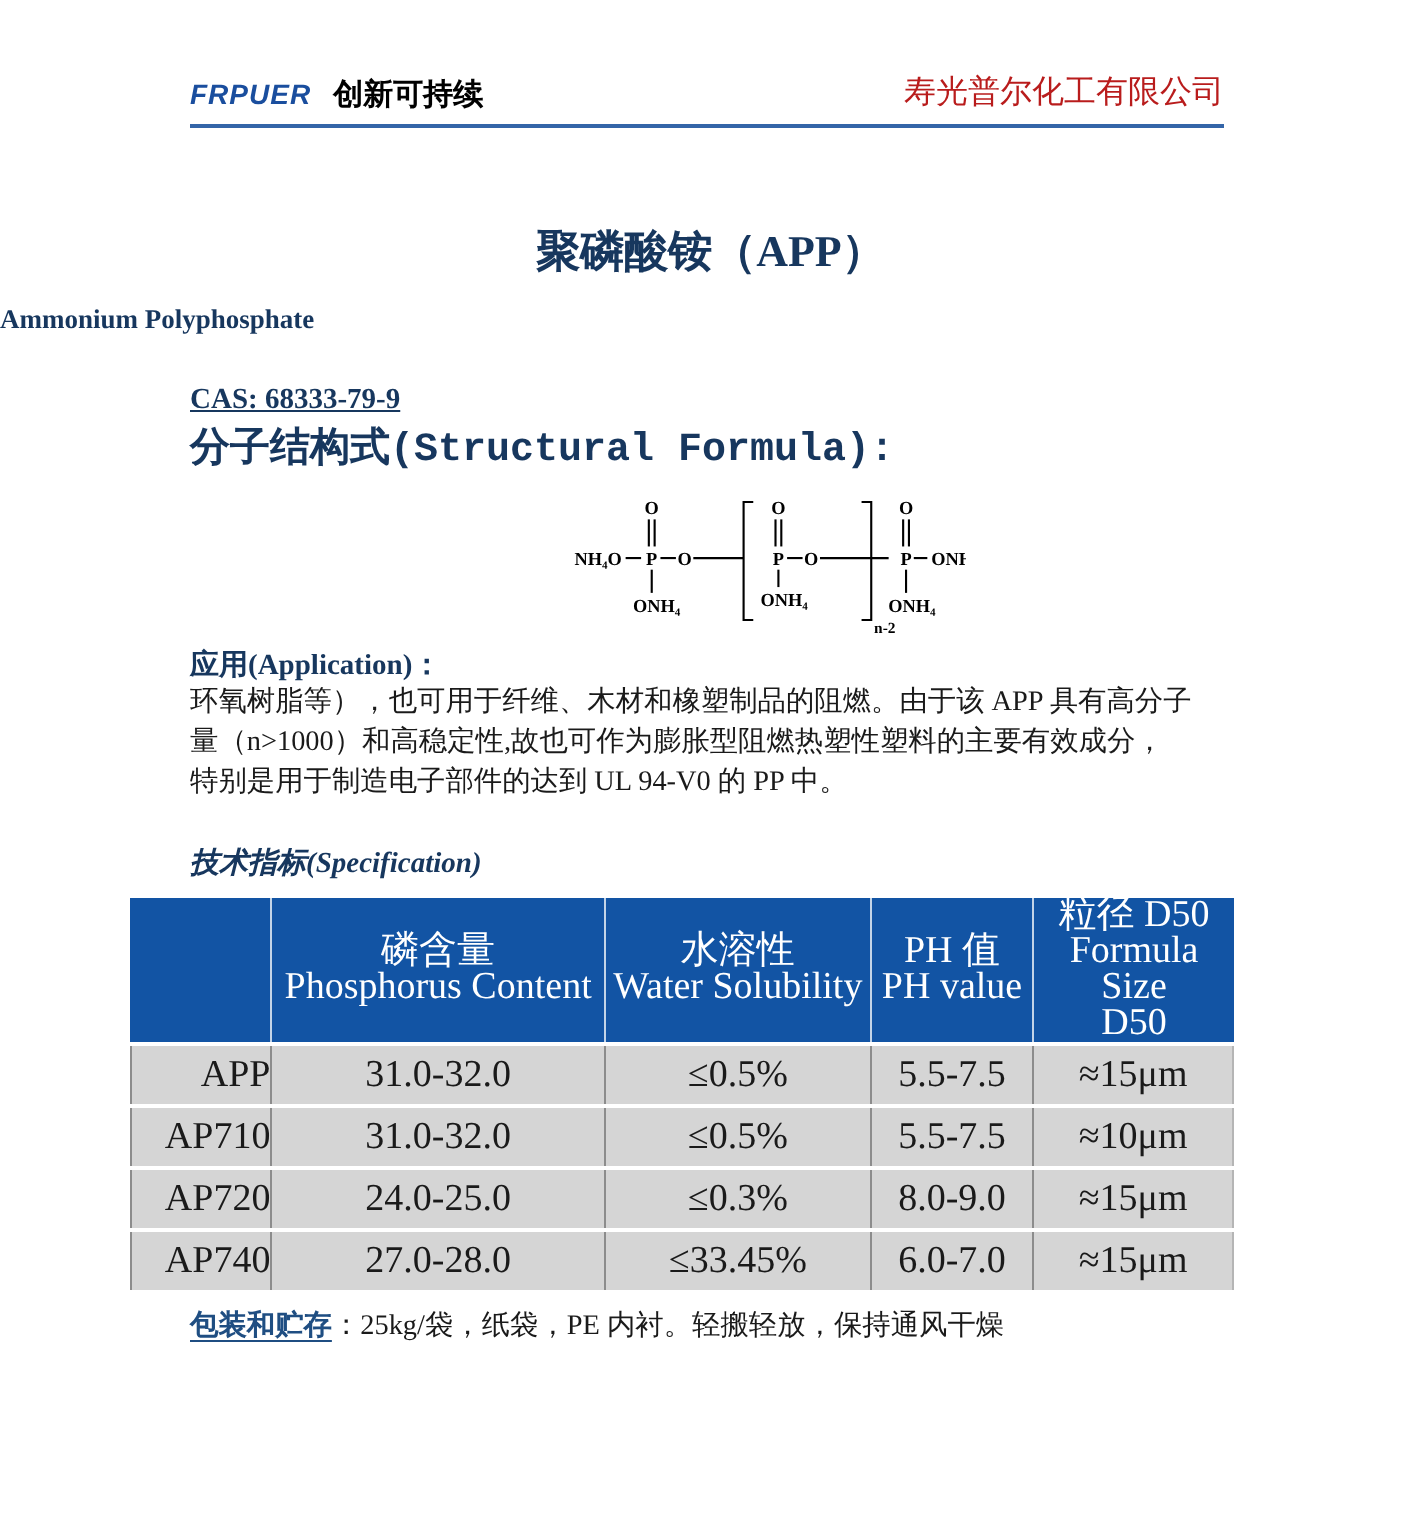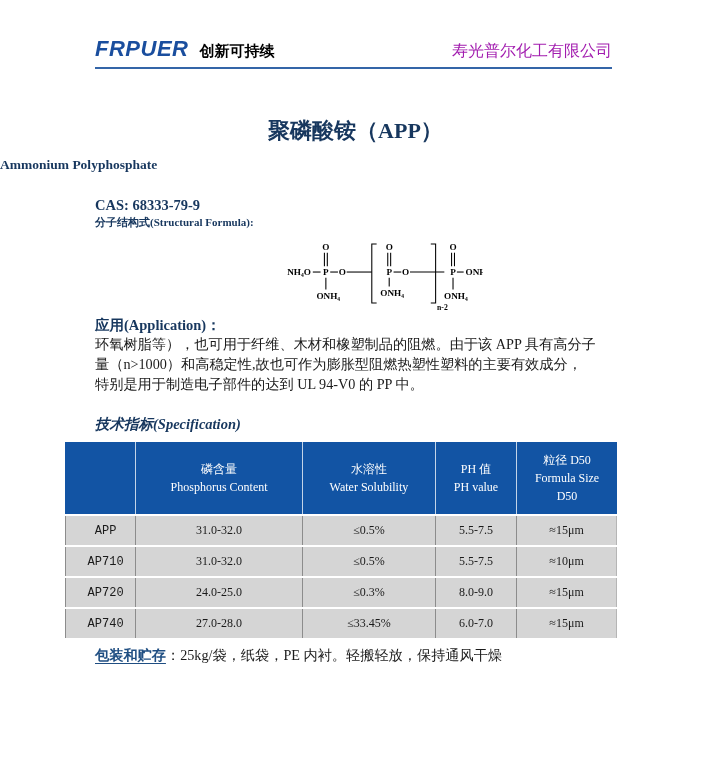--- a/index.html
+++ b/index.html
@@ -14,51 +14,51 @@
   *{margin:0;padding:0;box-sizing:border-box;}
   html,body{background:#fff;}
   body{font-family:"Liberation Serif","DejaVu Serif",serif;color:var(--text_black);}
   .page{position:relative;width:711px;height:763px;background:#ffffff;overflow:hidden;}
 
   
   .hdr{display:flex;align-items:flex-end;justify-content:space-between;
        margin:36px 99px 0 95px;padding-bottom:5px;border-bottom:2px solid var(--rule_blue);}
   .hdr-left{display:flex;align-items:baseline;}
   .logo{font-family:"Liberation Sans","DejaVu Sans",sans-serif;font-weight:bold;font-style:italic;
-        font-size:22px;letter-spacing:0.5px;color:var(--logo_blue);}
+        font-size:14px;letter-spacing:0.5px;color:var(--logo_blue);}
   .slogan{font-size:15px;font-weight:bold;color:#000;margin-left:11px;}
-  .company{font-size:16px;color:#a21caf;}
+  .company{font-size:16px;color:#b91c1c;}
 
   
   .title{margin-top:47px;text-align:center;font-size:22px;font-weight:bold;color:var(--heading_blue);}
   .subtitle{margin-top:11px;font-size:13.5px;font-weight:bold;color:var(--heading_blue);}
 
   .content{margin:0 70px 0 95px;}
-  .cas{margin-top:24px;font-size:14.5px;font-weight:bold;color:var(--heading_blue);}
-  .formula-label{margin-top:1px;font-size:11px;font-weight:bold;color:var(--heading_blue);}
+  .cas{margin-top:24px;font-size:14.5px;font-weight:bold;color:var(--heading_blue);text-decoration:underline;}
+  .formula-label{margin-top:1px;font-size:20px;font-weight:bold;color:var(--heading_blue);font-family:Liberation Mono, monospace;}
 
   .formula-svg{display:block;margin:3px 0 0 183px;}
   .formula-svg text{font-family:"Liberation Serif","DejaVu Serif",serif;font-weight:bold;fill:#000;}
 
   .app-heading{margin-top:3px;font-size:14.5px;font-weight:bold;color:var(--heading_blue);}
   .app-line{font-size:14.2px;line-height:19.8px;color:var(--text_black);}
 
   .spec-heading{margin-top:21px;font-size:14.5px;font-weight:bold;color:var(--heading_blue);font-style:italic;}
 
   
   table.spec{margin:6px 0 0 -30px;width:552px;border-collapse:separate;border-spacing:0 2.5px;
-             table-layout:fixed;font-size:12px;}
+             table-layout:fixed;font-size:19px;}
   col.c0{width:12.9%}col.c1{width:30.2%}col.c2{width:24.1%}col.c3{width:14.7%}col.c4{width:18.1%}
   table.spec th{background:var(--table_header_blue);color:#fff;font-weight:normal;
                 height:72px;text-align:center;vertical-align:middle;line-height:18px;
                 border-right:1px solid rgba(255,255,255,0.75);}
   table.spec th:last-child{border-right:none;}
   table.spec td{background:var(--row_gray);height:29px;text-align:center;vertical-align:middle;
                 border-right:1px solid var(--border_gray);}
-  table.spec td:first-child{text-align:center;padding-left:10px;border-left:1px solid var(--border_gray);font-family:Liberation Mono, monospace;}
+  table.spec td:first-child{text-align:right;padding-left:10px;border-left:1px solid var(--border_gray);}
   table.spec td:last-child{border-right:1px solid #b5b5b5;}
 
   .packaging{margin-top:6px;font-size:14.2px;}
   .pack-heading{font-weight:bold;color:#1F4E82;text-decoration:underline;text-underline-offset:3px;}
   .pack-text{color:var(--text_black);}
 </style>
 </head>
 <body>
 
 <div class="page">

